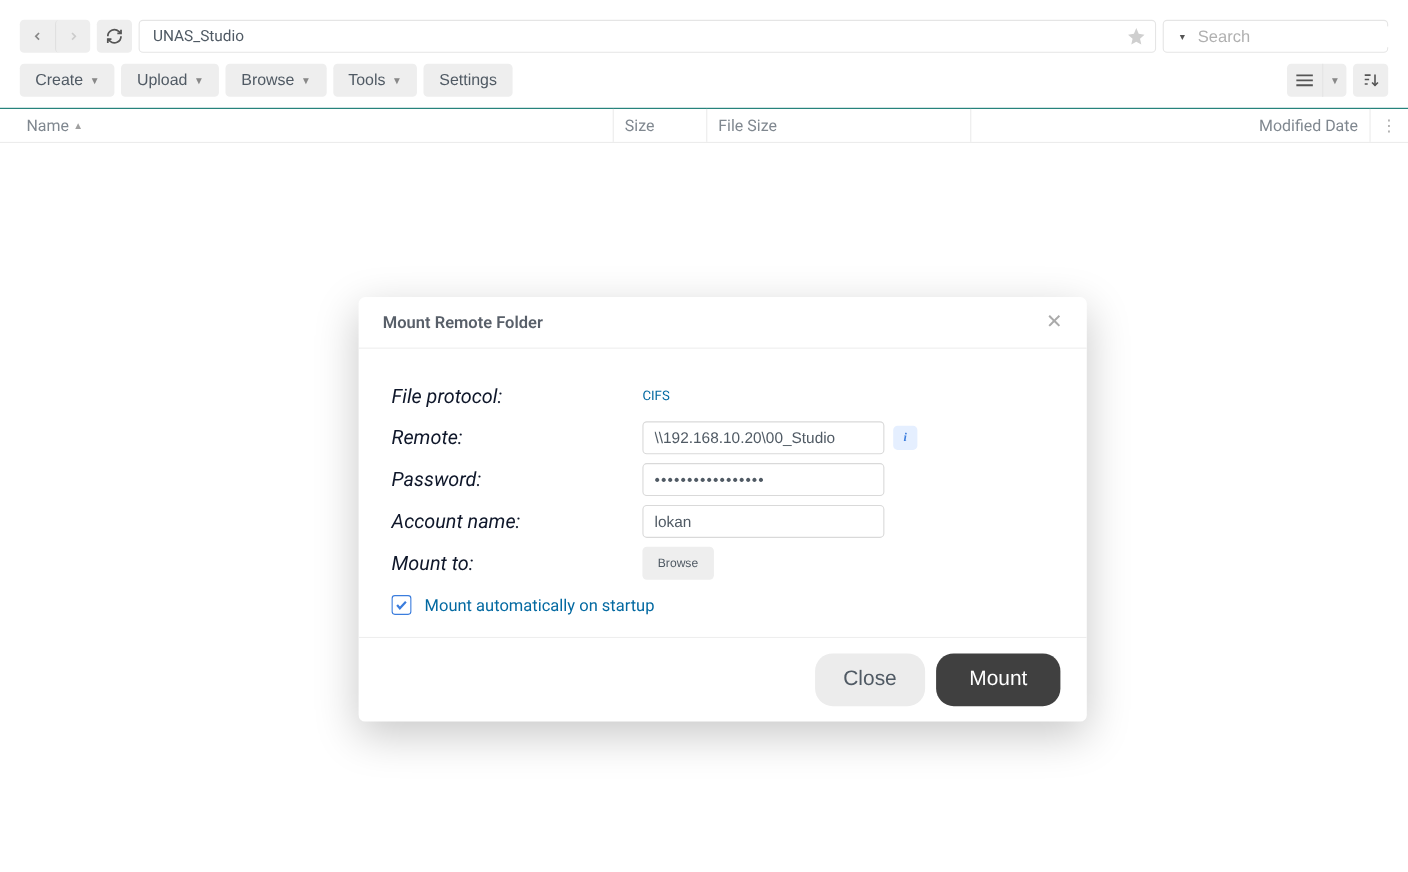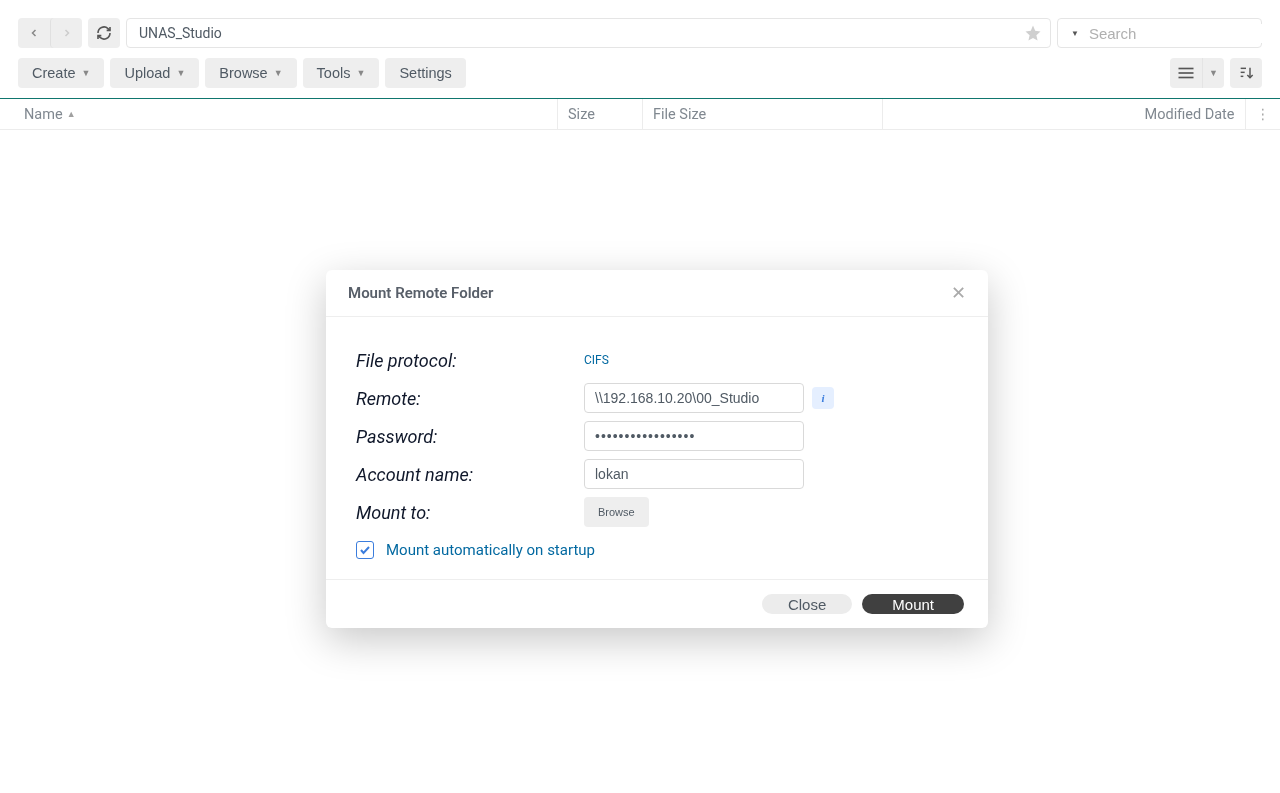--- a/index.html
+++ b/index.html
@@ -244,25 +244,25 @@
   }
   .checkbox svg { width: 12px; height: 12px; color: #3b7ddd; }
   .modal-foot {
     border-top: 1px solid #eee;
     padding: 14px 24px;
     display: flex;
     justify-content: flex-end;
     gap: 10px;
   }
   .btn-pill {
-    height: 20px;
+    height: 48px;
     padding: 0 26px;
     border-radius: 16px;
     border: none;
-    font-size: 15px;
+    font-size: 19px;
     cursor: pointer;
   }
   .btn-close-modal { background: #ececec; color: #505a64; }
   .btn-mount { background: #404040; color: #fff; padding: 0 30px; }
 </style>
 </head>
 <body>
 
 <div class="topbar">
   <div class="nav-group">

